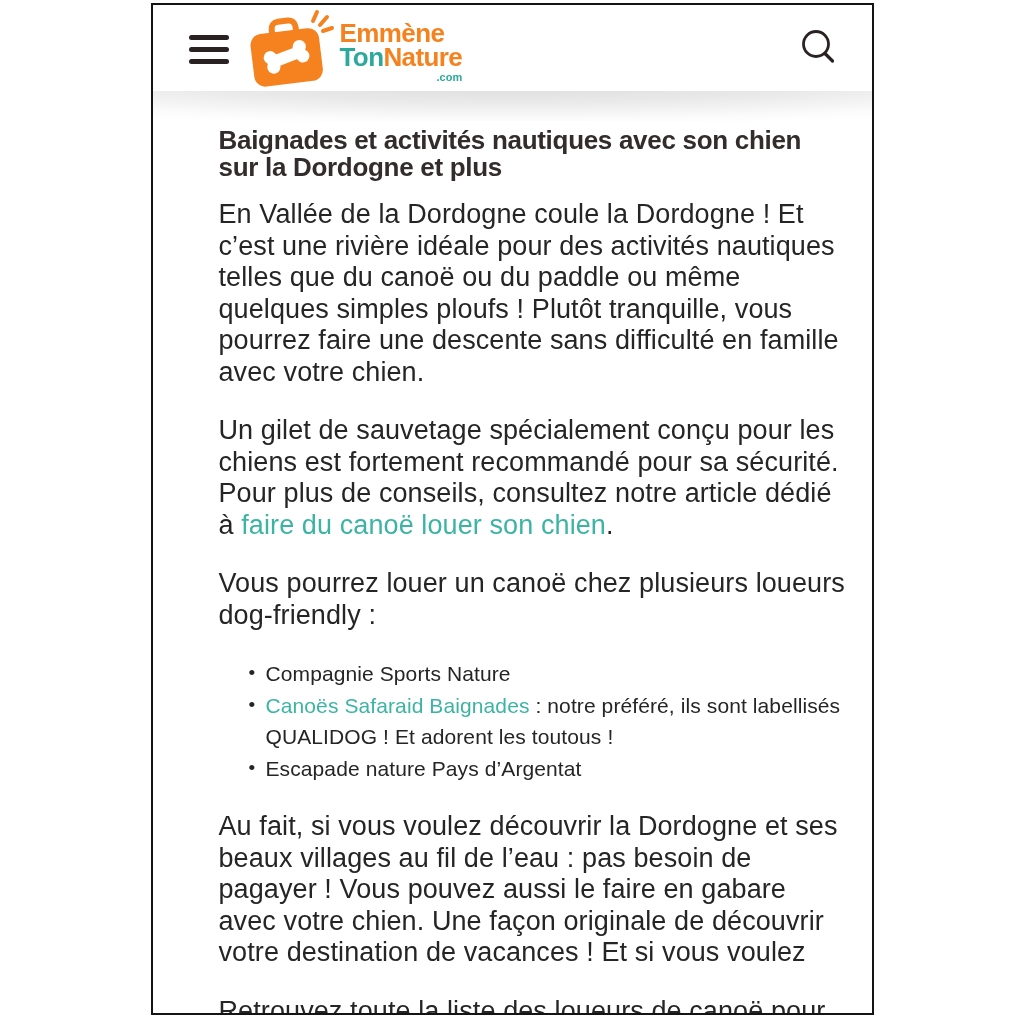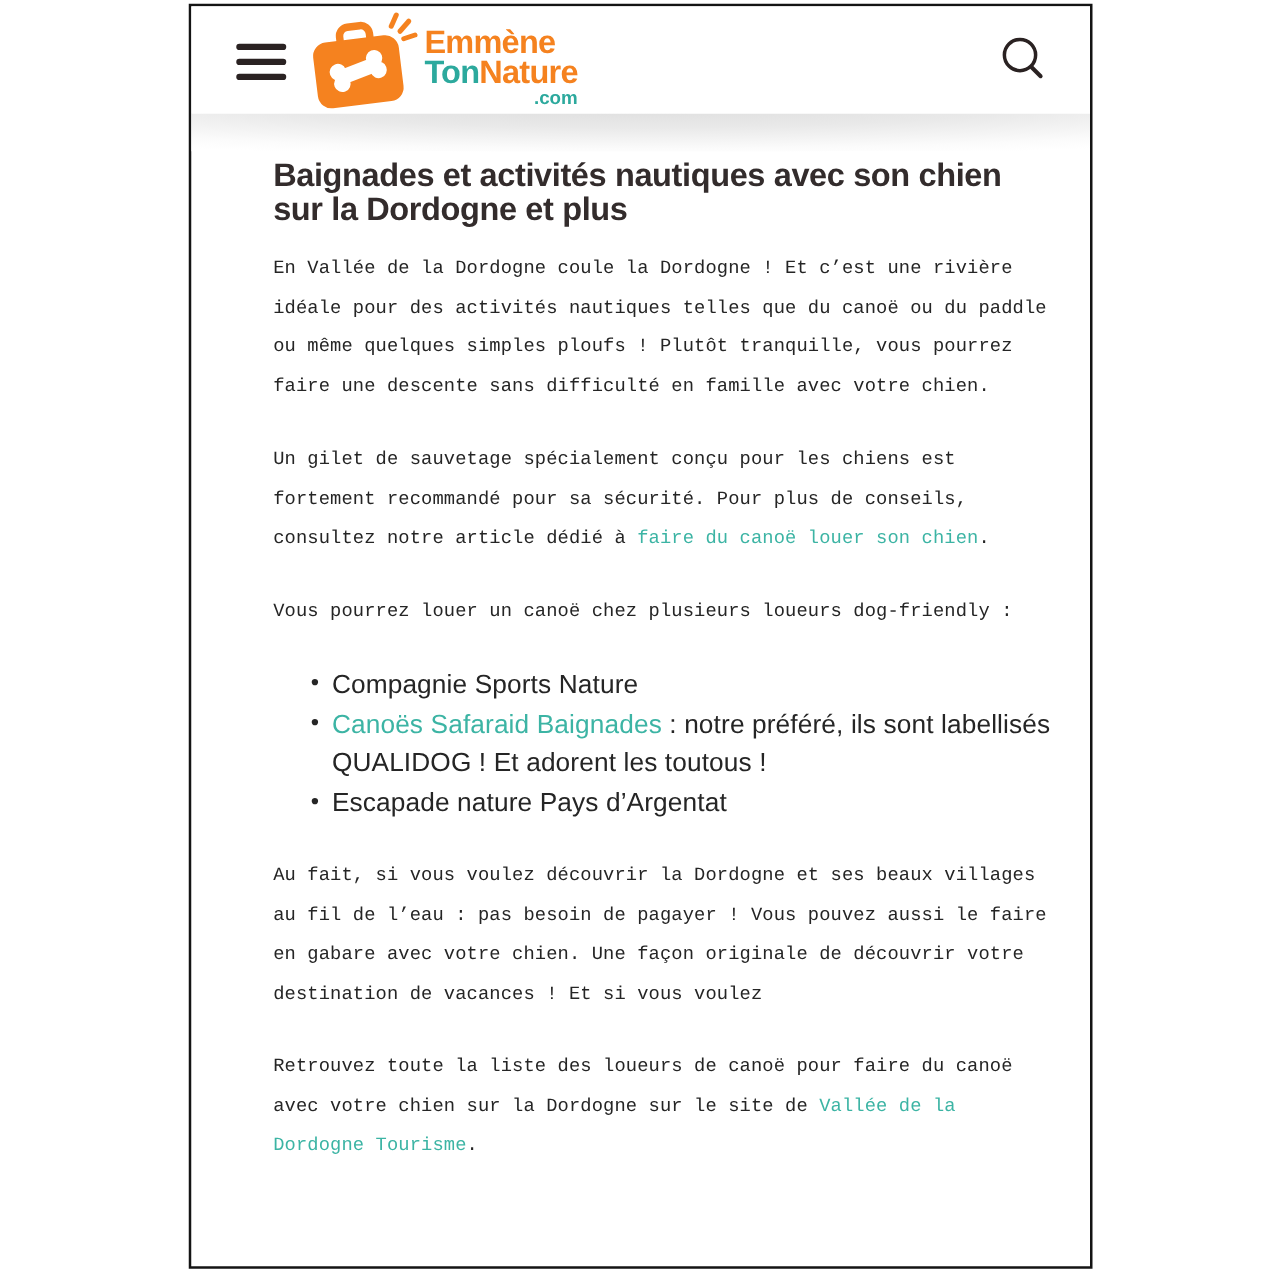--- a/index.html
+++ b/index.html
@@ -52,21 +52,21 @@
     margin-top: 14px;
     font-weight: bold;
     font-size: 26px;
     line-height: 0.92;
     letter-spacing: -0.6px;
   }
   .c-orange { color: #F5821F; }
   .c-teal   { color: #2CA99D; }
   .logo-domain {
     display: block;
-    font-size: 15px;
+    font-size: 11px;
     text-align: right;
     margin-top: 2px;
     letter-spacing: 0;
   }
   .search-btn {
     margin-left: auto;
     background: none; border: none; padding: 0;
     cursor: pointer;
     margin-top: 2px;
   }
@@ -85,25 +85,24 @@
   h1.article-title {
     font-size: 26px;
     line-height: 27px;
     letter-spacing: -0.3px;
     color: #332c2c;
     font-weight: bold;
     max-width: 640px;
     margin: 2px 0 18px 0;
   }
   .content p {
-    font-size: 15px;
+    font-size: 27px;
     line-height: 31.5px;
     margin: 0 0 27px 0;
     letter-spacing: 0.1px;
-    font-family: Liberation Mono, monospace;
   }
   .content p:last-child { margin-bottom: 0; }
   a.link {
     color: #3CB4A4;
     text-decoration: none;
     cursor: pointer;
   }
   ul.rental-list {
     list-style: none;
     margin: 0 0 27px 0;

